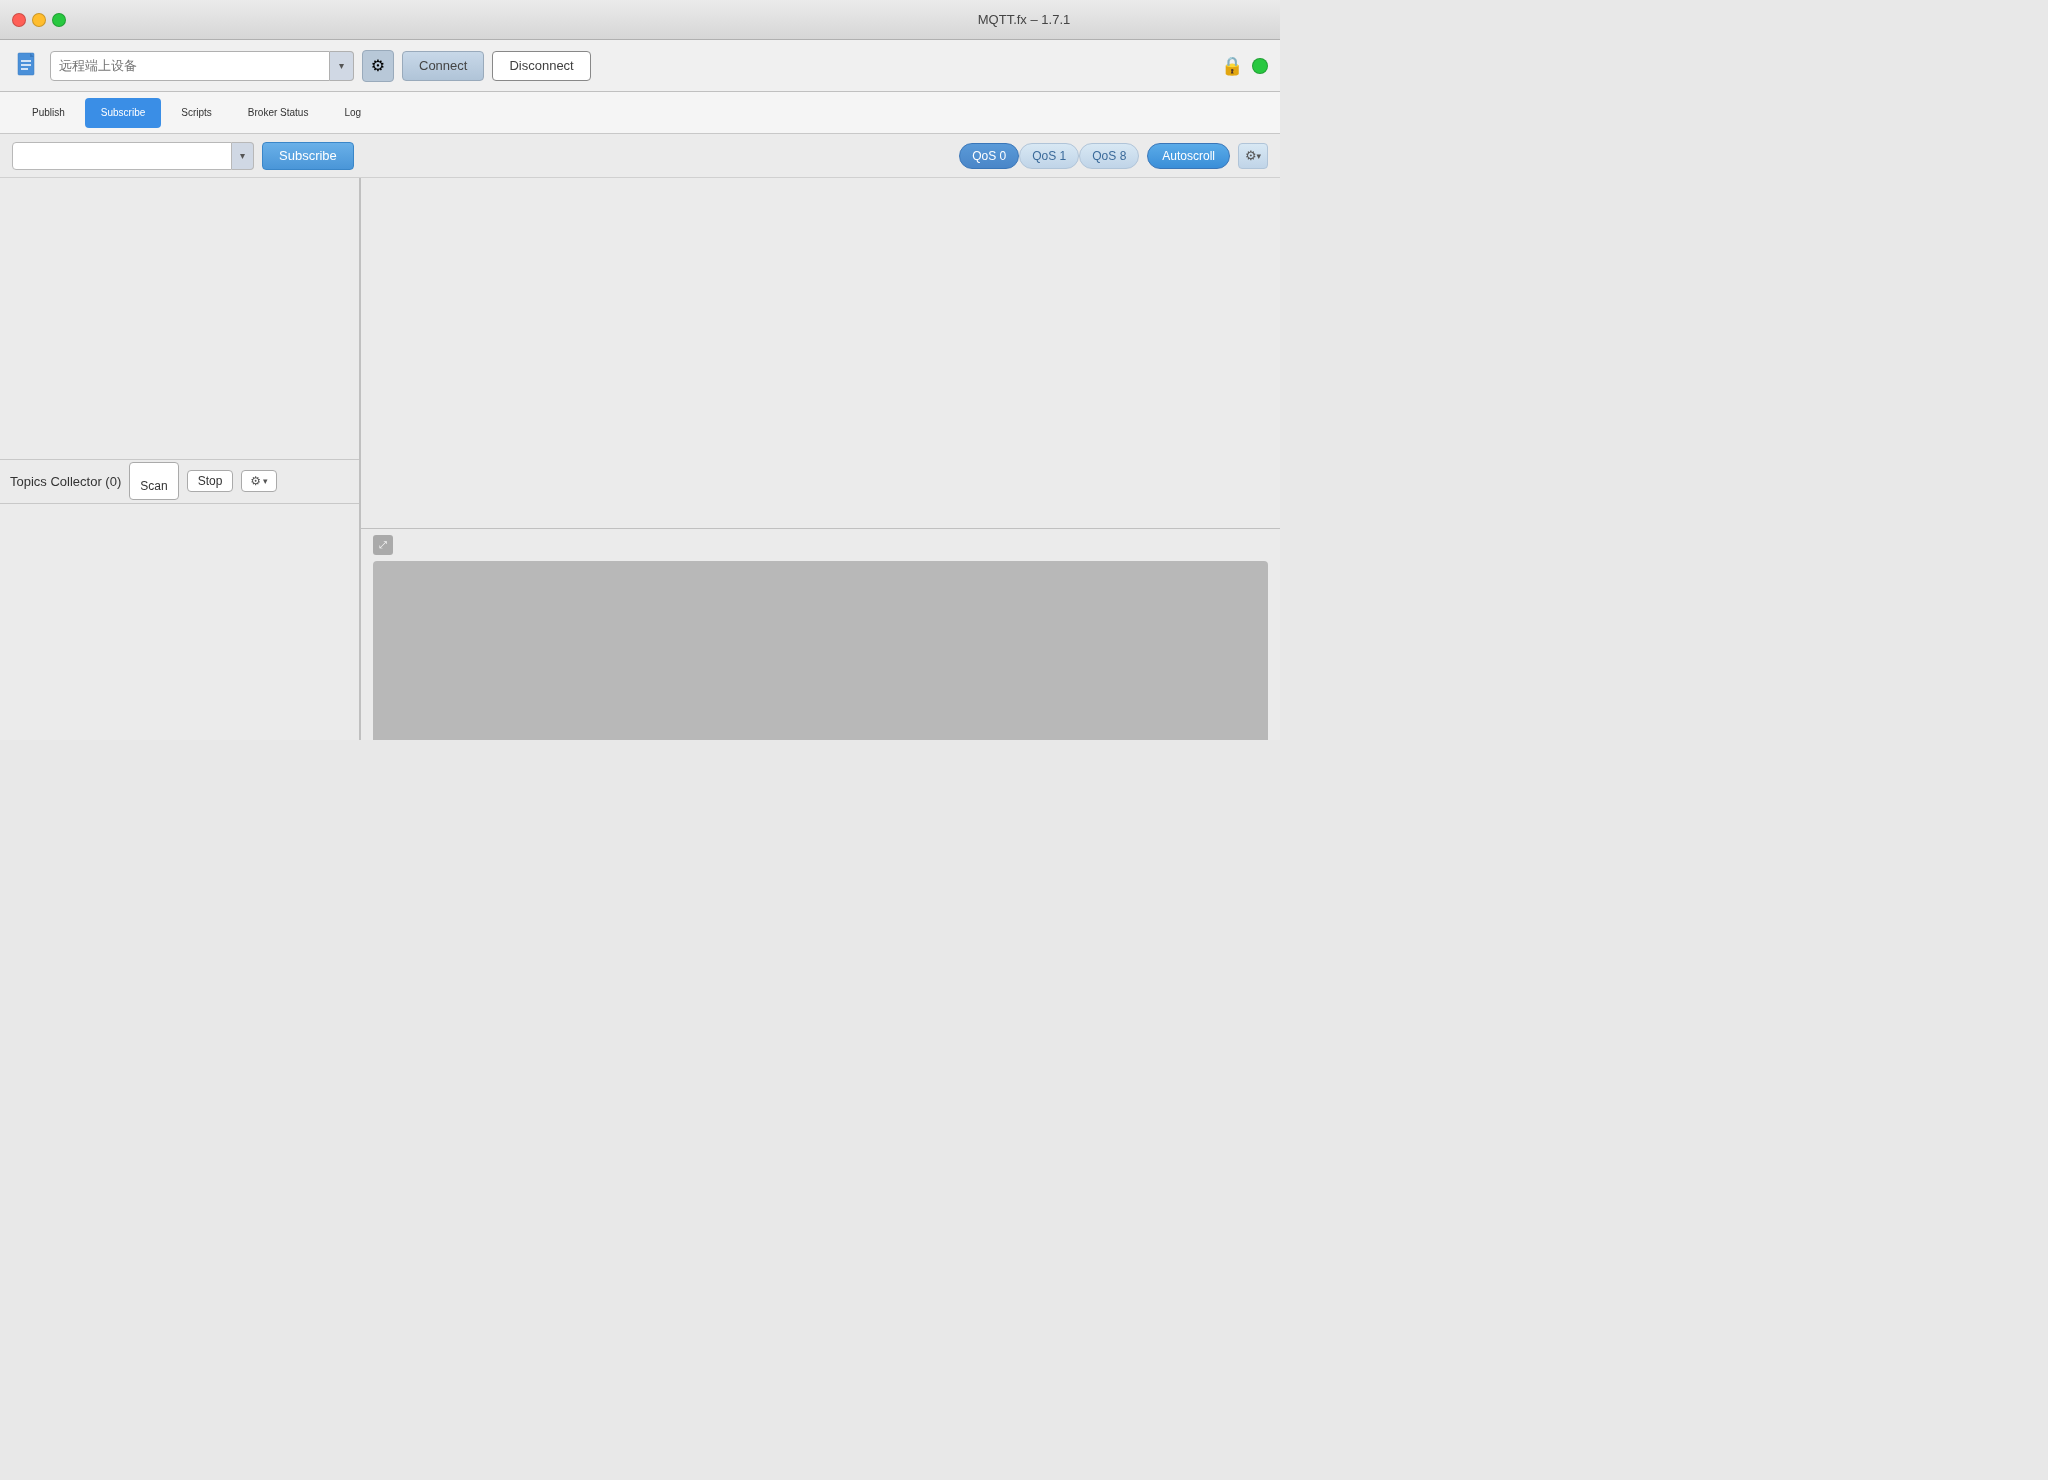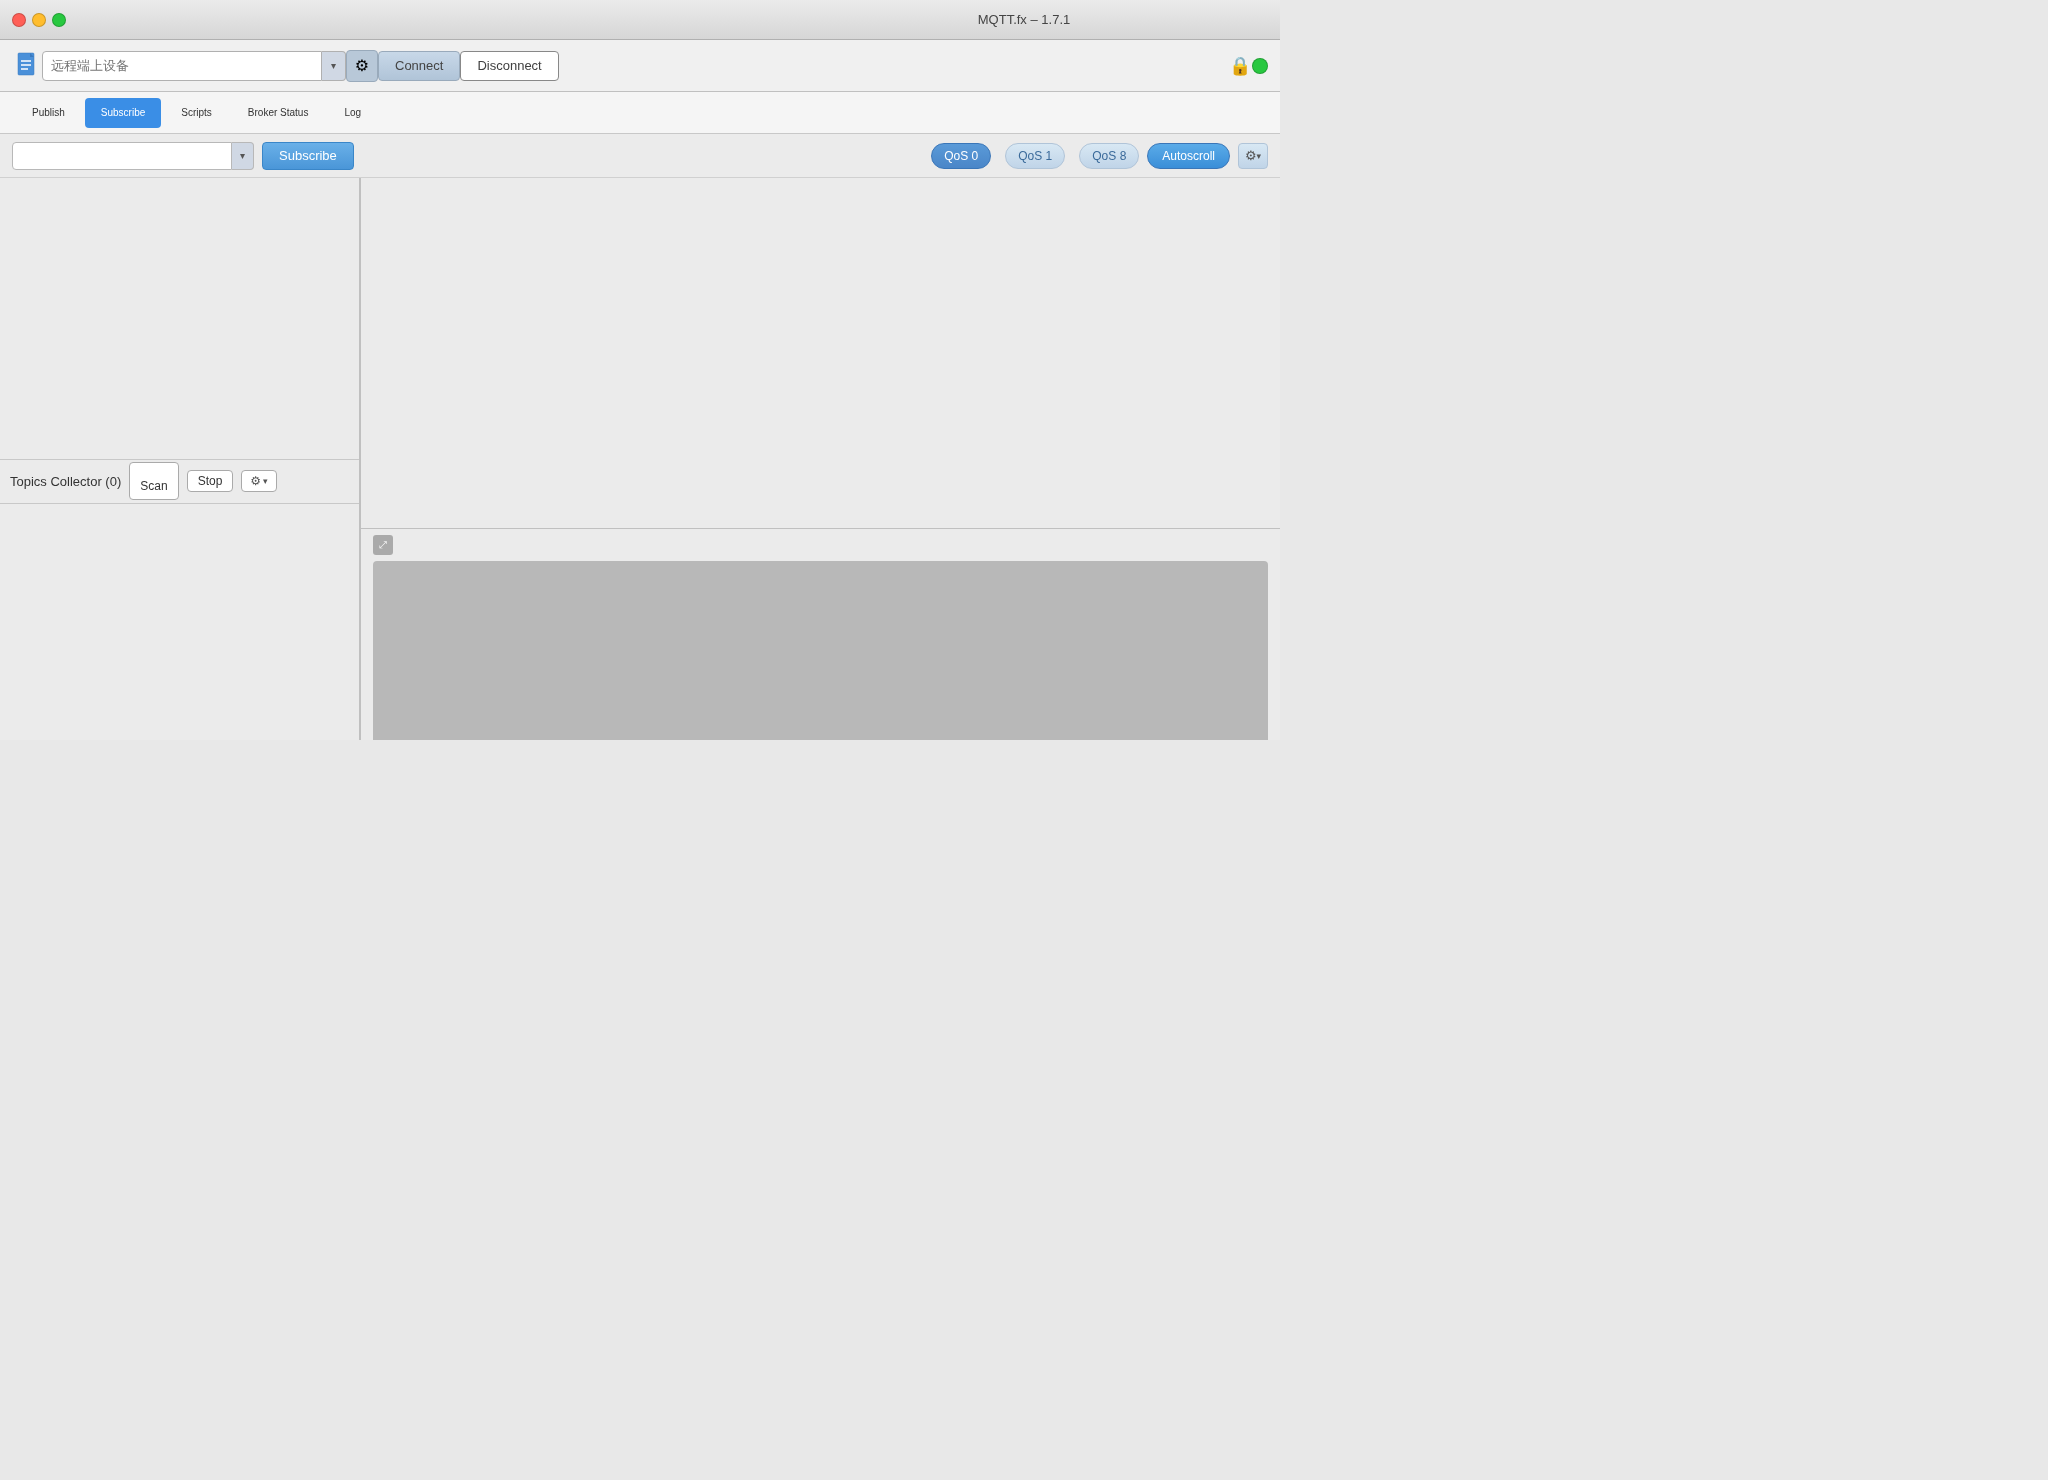--- a/index.html
+++ b/index.html
@@ -56,20 +56,21 @@
     }
 
     
     .toolbar {
       height: 52px;
       background: #f0f0f0;
       border-bottom: 1px solid #c0c0c0;
       display: flex;
       align-items: center;
       padding: 0 12px;
+      gap: 8px;
       justify-content: space-between;
     }
     .new-doc-icon {
       width: 30px;
       height: 36px;
       color: #3a7dc9;
       font-size: 22px;
       display: flex;
       align-items: center;
       justify-content: center;
@@ -223,21 +224,21 @@
       border: 1px solid #3a86c8;
       border-radius: 4px;
       color: white;
       font-size: 13px;
       cursor: pointer;
     }
     .subscribe-toolbar-spacer { flex: 1; }
     .qos-group {
       display: flex;
       align-items: flex-end;
-      gap: 14px;
+      gap: 0;
     }
     .qos-btn {
       height: 26px;
       padding: 0 12px;
       border-radius: 13px;
       border: 1px solid #b0c4d8;
       background: linear-gradient(to bottom, #d8e8f4, #c0d4e8);
       color: #3a6a9a;
       font-size: 12px;
       cursor: pointer;

